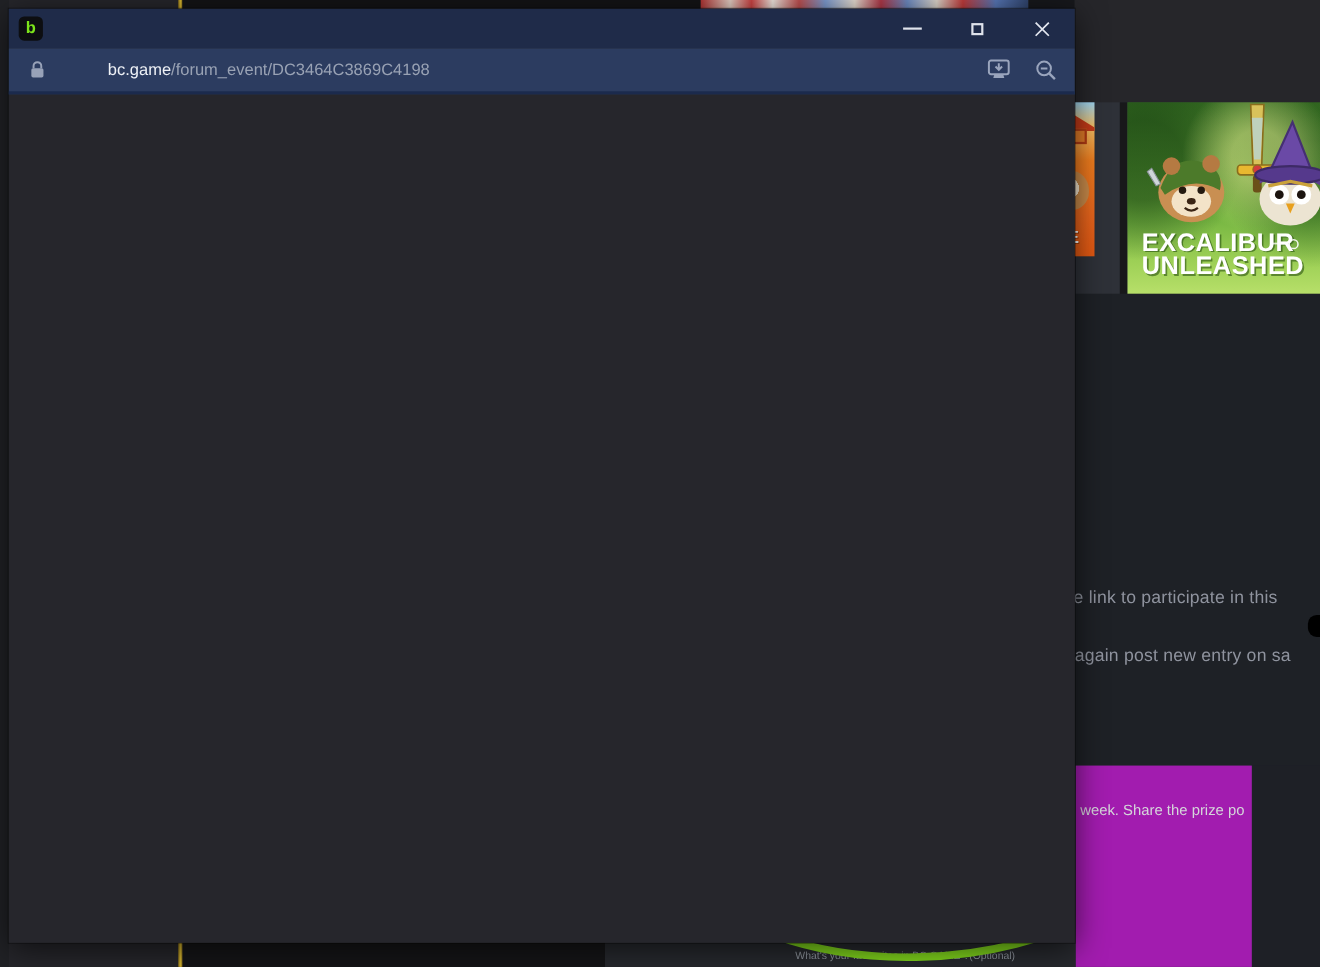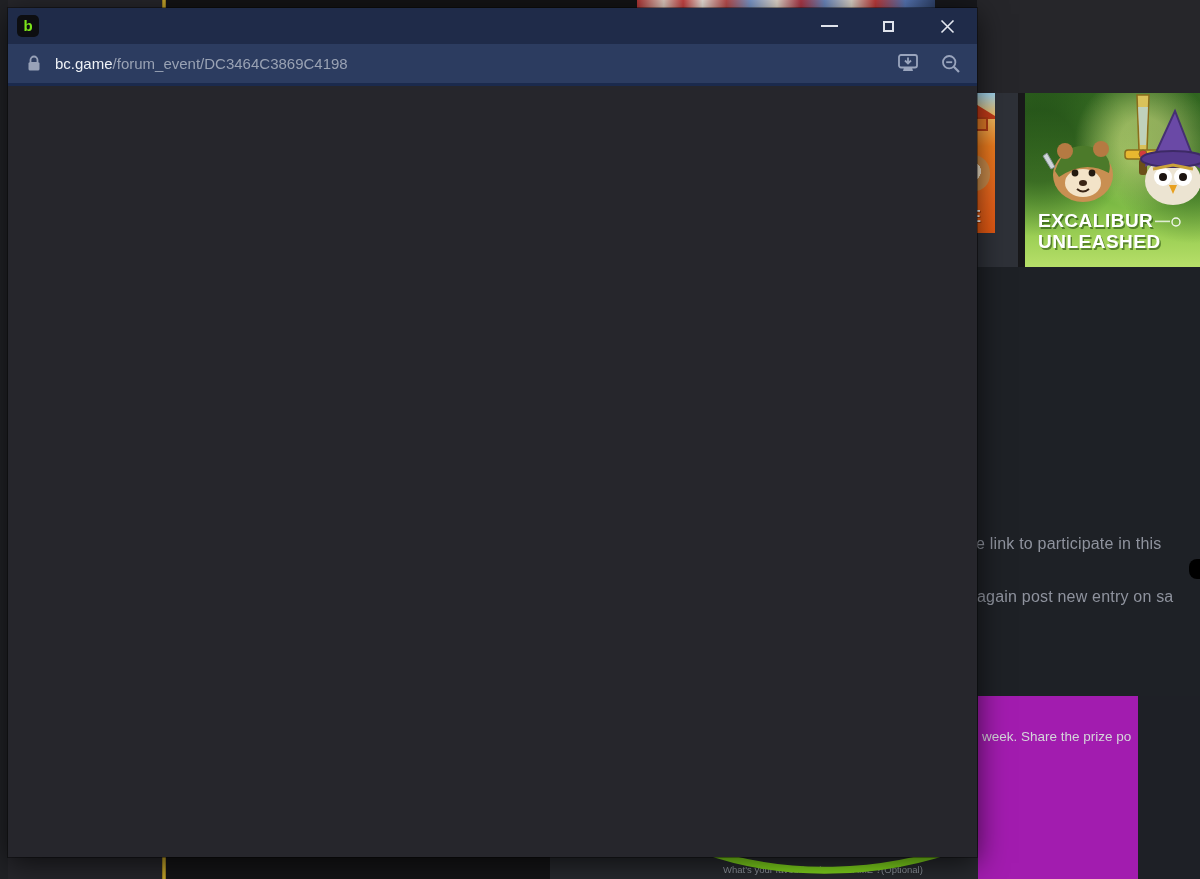--- a/index.html
+++ b/index.html
@@ -38,21 +38,21 @@
     text-shadow:1px 1px 0 rgba(120,40,0,.6); letter-spacing:.5px; }
 
   .banner-gap { left:1018px; top:93px; width:7px; height:175px; background:#18181a; }
 
   .banner-green { left:1025px; top:93px; width:175px; height:175px; overflow:hidden;
     background:
       radial-gradient(circle at 68% 28%, rgba(255,255,160,.45) 0 14%, rgba(255,255,160,0) 40%),
       radial-gradient(circle at 8% 30%, rgba(20,60,16,.55) 0 18%, rgba(20,60,16,0) 45%),
       radial-gradient(circle at 96% 38%, rgba(24,70,20,.5) 0 16%, rgba(24,70,20,0) 42%),
       linear-gradient(180deg,#356b22 0%,#569431 34%,#79b843 62%,#9ccf55 82%,#b8e06a 100%); }
-  .banner-green-title { position:absolute; left:13px; top:117px; color:#fff; font-size:19px; font-weight:800;
+  .banner-green-title { position:absolute; left:13px; top:117px; color:#fff; font-size:23px; font-weight:800;
     letter-spacing:.5px; line-height:21px; text-shadow:1.5px 1.5px 0 rgba(30,70,10,.55); }
   .provider-mark { position:absolute; left:130px; top:124px; width:26px; height:10px; opacity:.9; }
 
   
   .right-mid-bg { left:977px; top:267px; width:223px; height:429px; background:#1e2126; }
   .selected-link-bar { left:977px; top:503px; width:223px; height:28px; background:#1708ef; overflow:hidden;
     display:flex; align-items:center; }
   .selected-link-bar a { color:#fff; font-size:17px; font-weight:600; text-decoration:underline;
     white-space:nowrap; padding-left:2px; letter-spacing:.2px; }
   .frag-participate { left:976px; top:535px; width:230px; color:#8f939e; font-size:16px; letter-spacing:.2px; white-space:nowrap; }
@@ -75,21 +75,21 @@
   .favicon { width:22px; height:22px; margin-left:9px; border-radius:5px; background:#0d0e11;
     display:flex; align-items:center; justify-content:center; flex:0 0 auto; }
   .favicon span { color:#7ce41b; font-size:15px; font-weight:900; line-height:1; transform:translateY(-1px); }
   .win-title { margin-left:12px; color:#e9ecf3; font-size:13px; white-space:nowrap; overflow:hidden; }
   .win-controls { margin-left:auto; display:flex; height:36px; }
   .win-btn { width:59px; height:36px; display:flex; align-items:center; justify-content:center; cursor:default; }
   .glyph-min { width:17px; height:2px; background:#dfe3ec; }
   .glyph-max { width:11px; height:11px; border:2px solid #dfe3ec; }
 
   .addressbar { position:absolute; left:0; top:36px; width:100%; height:42px; background:#2c3c60;
-    border-bottom:3px solid #1b2a4d; display:flex; align-items:center; padding:0 16px 0 19px; }
+    border-bottom:3px solid #1b2a4d; display:flex; align-items:center; padding:0 16px 0 19px;gap:43px; }
   .url-text { margin-left:14px; font-size:15px; white-space:nowrap; overflow:hidden; }
   .url-host { color:#eef1f6; }
   .url-path { color:#99a2b4; }
   .omni-actions { margin-left:auto; display:flex; align-items:center; gap:21px; }
 
   .chrome-content { position:absolute; left:0; top:78px; width:100%; height:771px; background:#26262c; }
 
   svg { display:block; }
 </style>
 </head>

